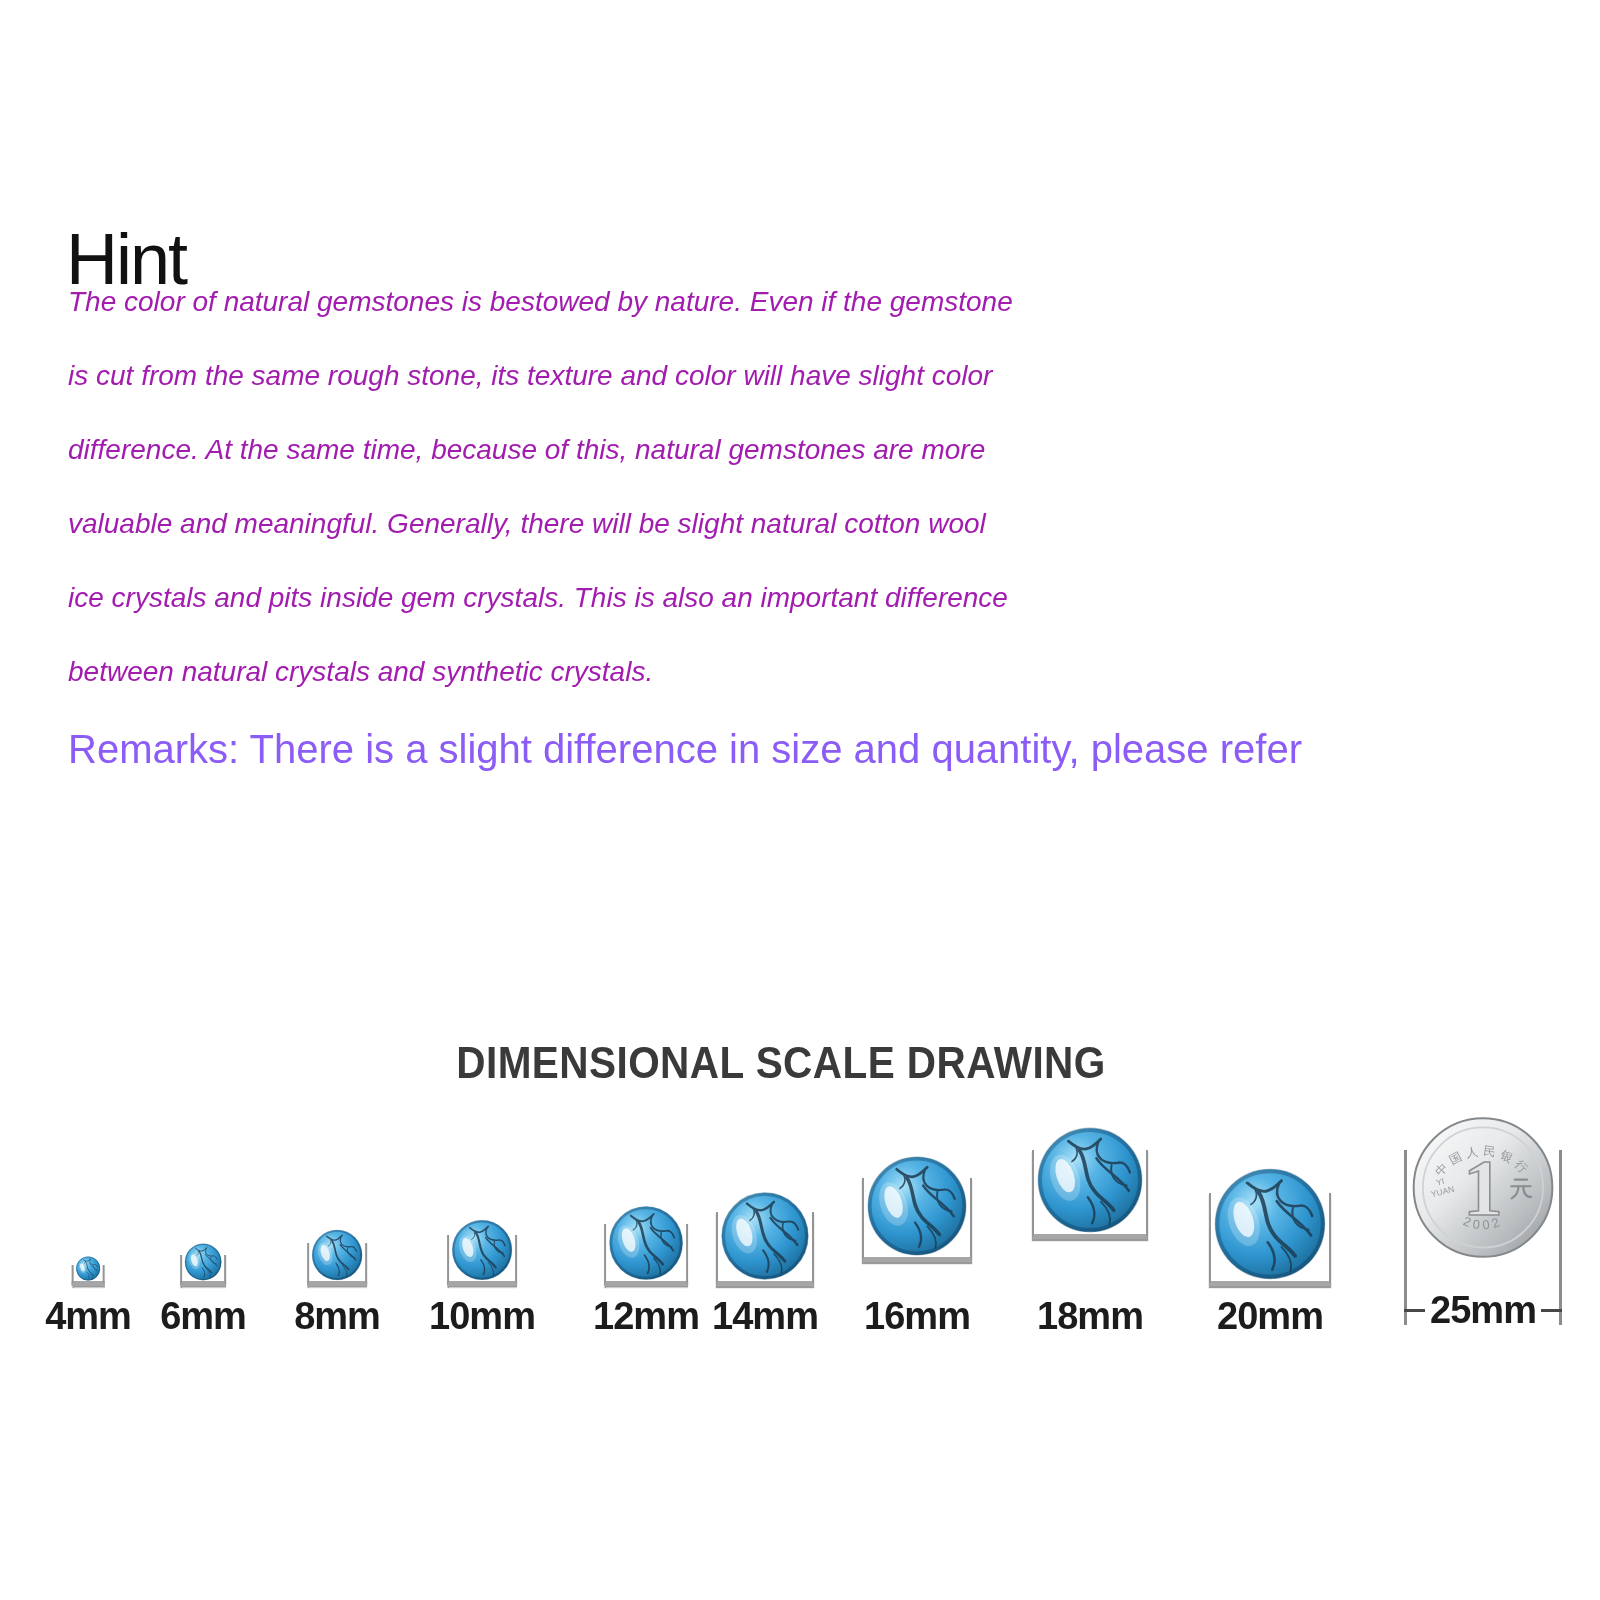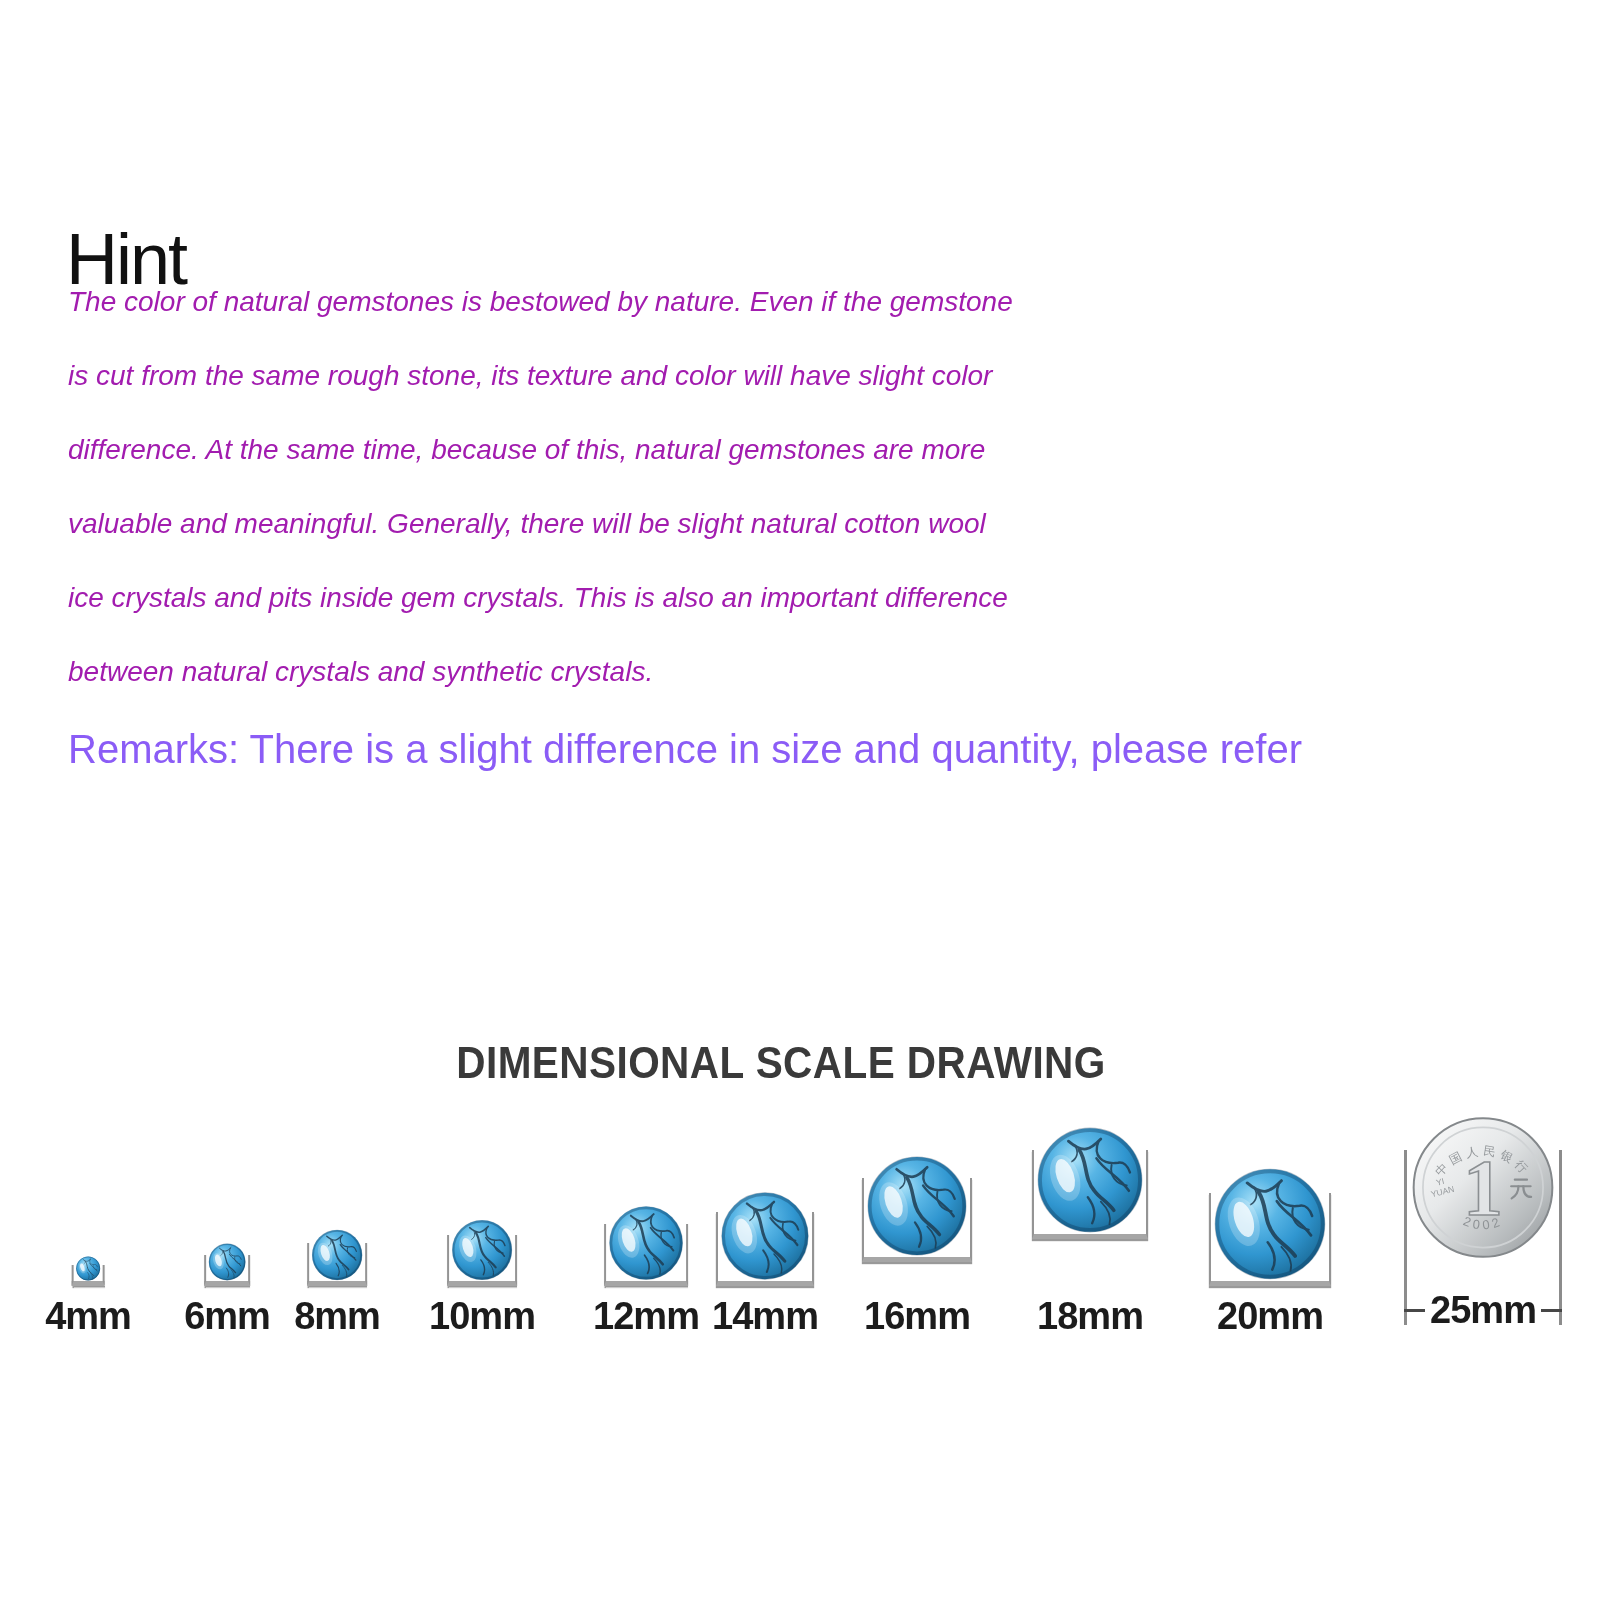--- a/index.html
+++ b/index.html
@@ -200,21 +200,21 @@
 
     <div class="bead-item" style="left: 88px; align-items: center;">
         <div class="bead-stand" style="width: 45px; height: 35px;">
           <div class="size-bracket" style="width: 33px; height: 21px;"></div>
           <svg viewBox="0 0 100 100" width="25" height="25">
             <use href="#bead-proto"></use>
           </svg>
         </div>
         <div class="size-label">4mm</div>
       </div>
-      <div class="bead-item" style="left: 203px; margin-left: 24px;">
+      <div class="bead-item" style="left: 203px;">
         <div class="bead-stand" style="width: 58px; height: 48px;">
           <div class="size-bracket" style="width: 46px; height: 31px;"></div>
           <svg viewBox="0 0 100 100" width="38" height="38">
             <use href="#bead-proto"></use>
           </svg>
         </div>
         <div class="size-label">6mm</div>
       </div>
       <div class="bead-item" style="left: 337px;">
         <div class="bead-stand" style="width: 72px; height: 62px;">

